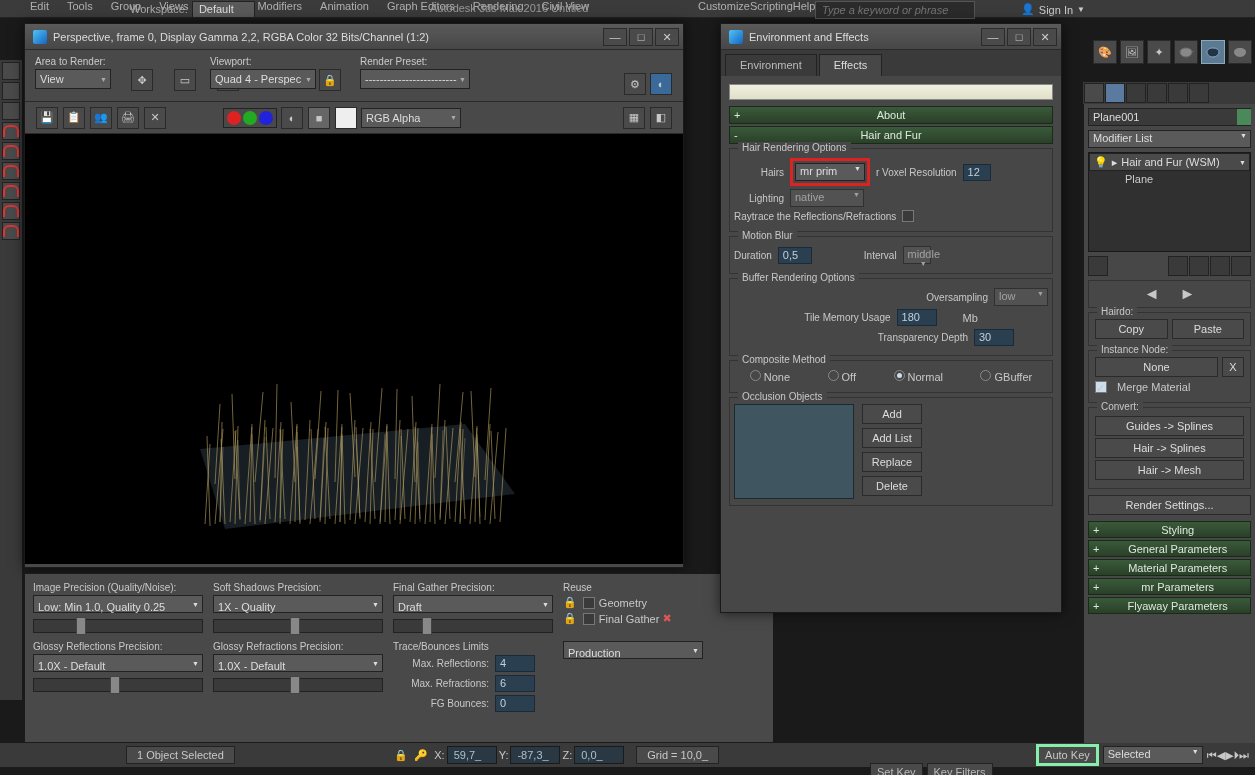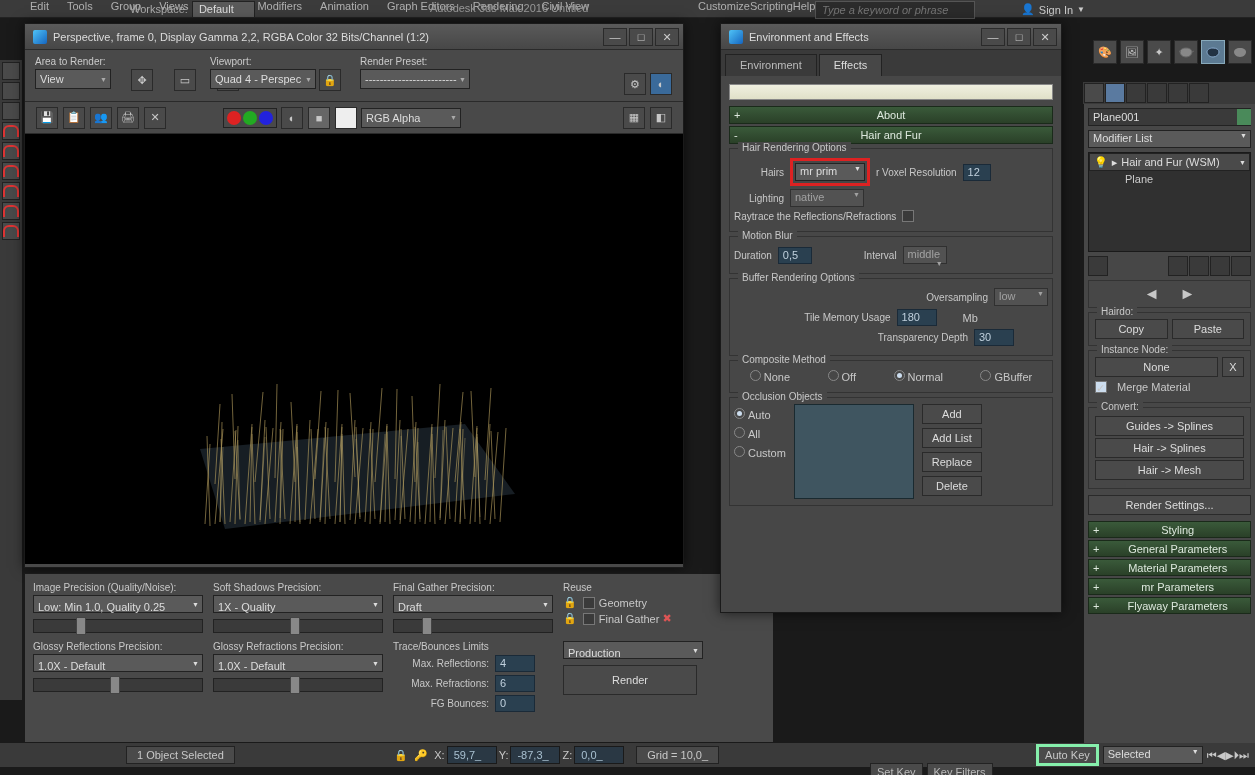--- a/index.html
+++ b/index.html
@@ -295,21 +295,20 @@
           <span class="flbl" style="width:96px">Max. Refractions:</span>
           <div class="numbox">6</div>
         </div>
       <div class="row">
           <span class="flbl" style="width:96px">FG Bounces:</span>
           <div class="numbox">0</div>
         </div>
     </div>
     <div class="mr-group" style="max-width:150px">
       <div class="mr-dd" style="width:140px">Production</div>
-      <div class="renderbtn">Render</div>
     </div>
   </div>
 </div>
 
 <div class="env-win">
   <div class="titlebar">
     <div class="ticon"></div>
     <span>Environment and Effects</span>
     <div class="winctrl">
       <div class="wbtn">—</div>
@@ -352,21 +351,21 @@
       </div>
     </div>
 
     <div class="grp">
         <span class="grp-lbl">Motion Blur</span>
       <div class="row">
         <span class="flbl">Duration</span>
         <div class="numbox" style="width:34px">0,5</div>
         <span style="width:40px"></span>
         <span class="flbl">Interval</span>
-        <div class="sel" style="width:44px;opacity:.6">middle</div>
+        <div class="sel" style="width:28px;opacity:.6">middle</div>
       </div>
     </div>
 
     <div class="grp">
         <span class="grp-lbl">Buffer Rendering Options</span>
       <div class="row" style="justify-content:flex-end">
         <span class="flbl">Oversampling</span>
         <div class="sel" style="width:54px;opacity:.6">low</div>
       </div>
       <div class="row" style="justify-content:center">
@@ -388,25 +387,20 @@
         <span><span class="radio"></span><span>None</span></span>
         <span><span class="radio"></span><span>Off</span></span>
         <span><span class="radio on"></span><span>Normal</span></span>
         <span><span class="radio"></span><span>GBuffer</span></span>
       </div>
     </div>
 
     <div class="grp">
         <span class="grp-lbl">Occlusion Objects</span>
       <div style="display:flex;gap:8px">
-        <div style="display:flex;flex-direction:column;gap:6px;padding-top:4px">
-          <span><span class="radio on"></span><span>Auto</span></span>
-          <span><span class="radio"></span><span>All</span></span>
-          <span><span class="radio"></span><span>Custom</span></span>
-        </div>
         <div class="listbox"></div>
         <div style="display:flex;flex-direction:column;gap:4px">
           <div class="btn-s">Add</div>
           <div class="btn-s">Add List</div>
           <div class="btn-s">Replace</div>
           <div class="btn-s">Delete</div>
         </div>
       </div>
     </div>
   </div>

